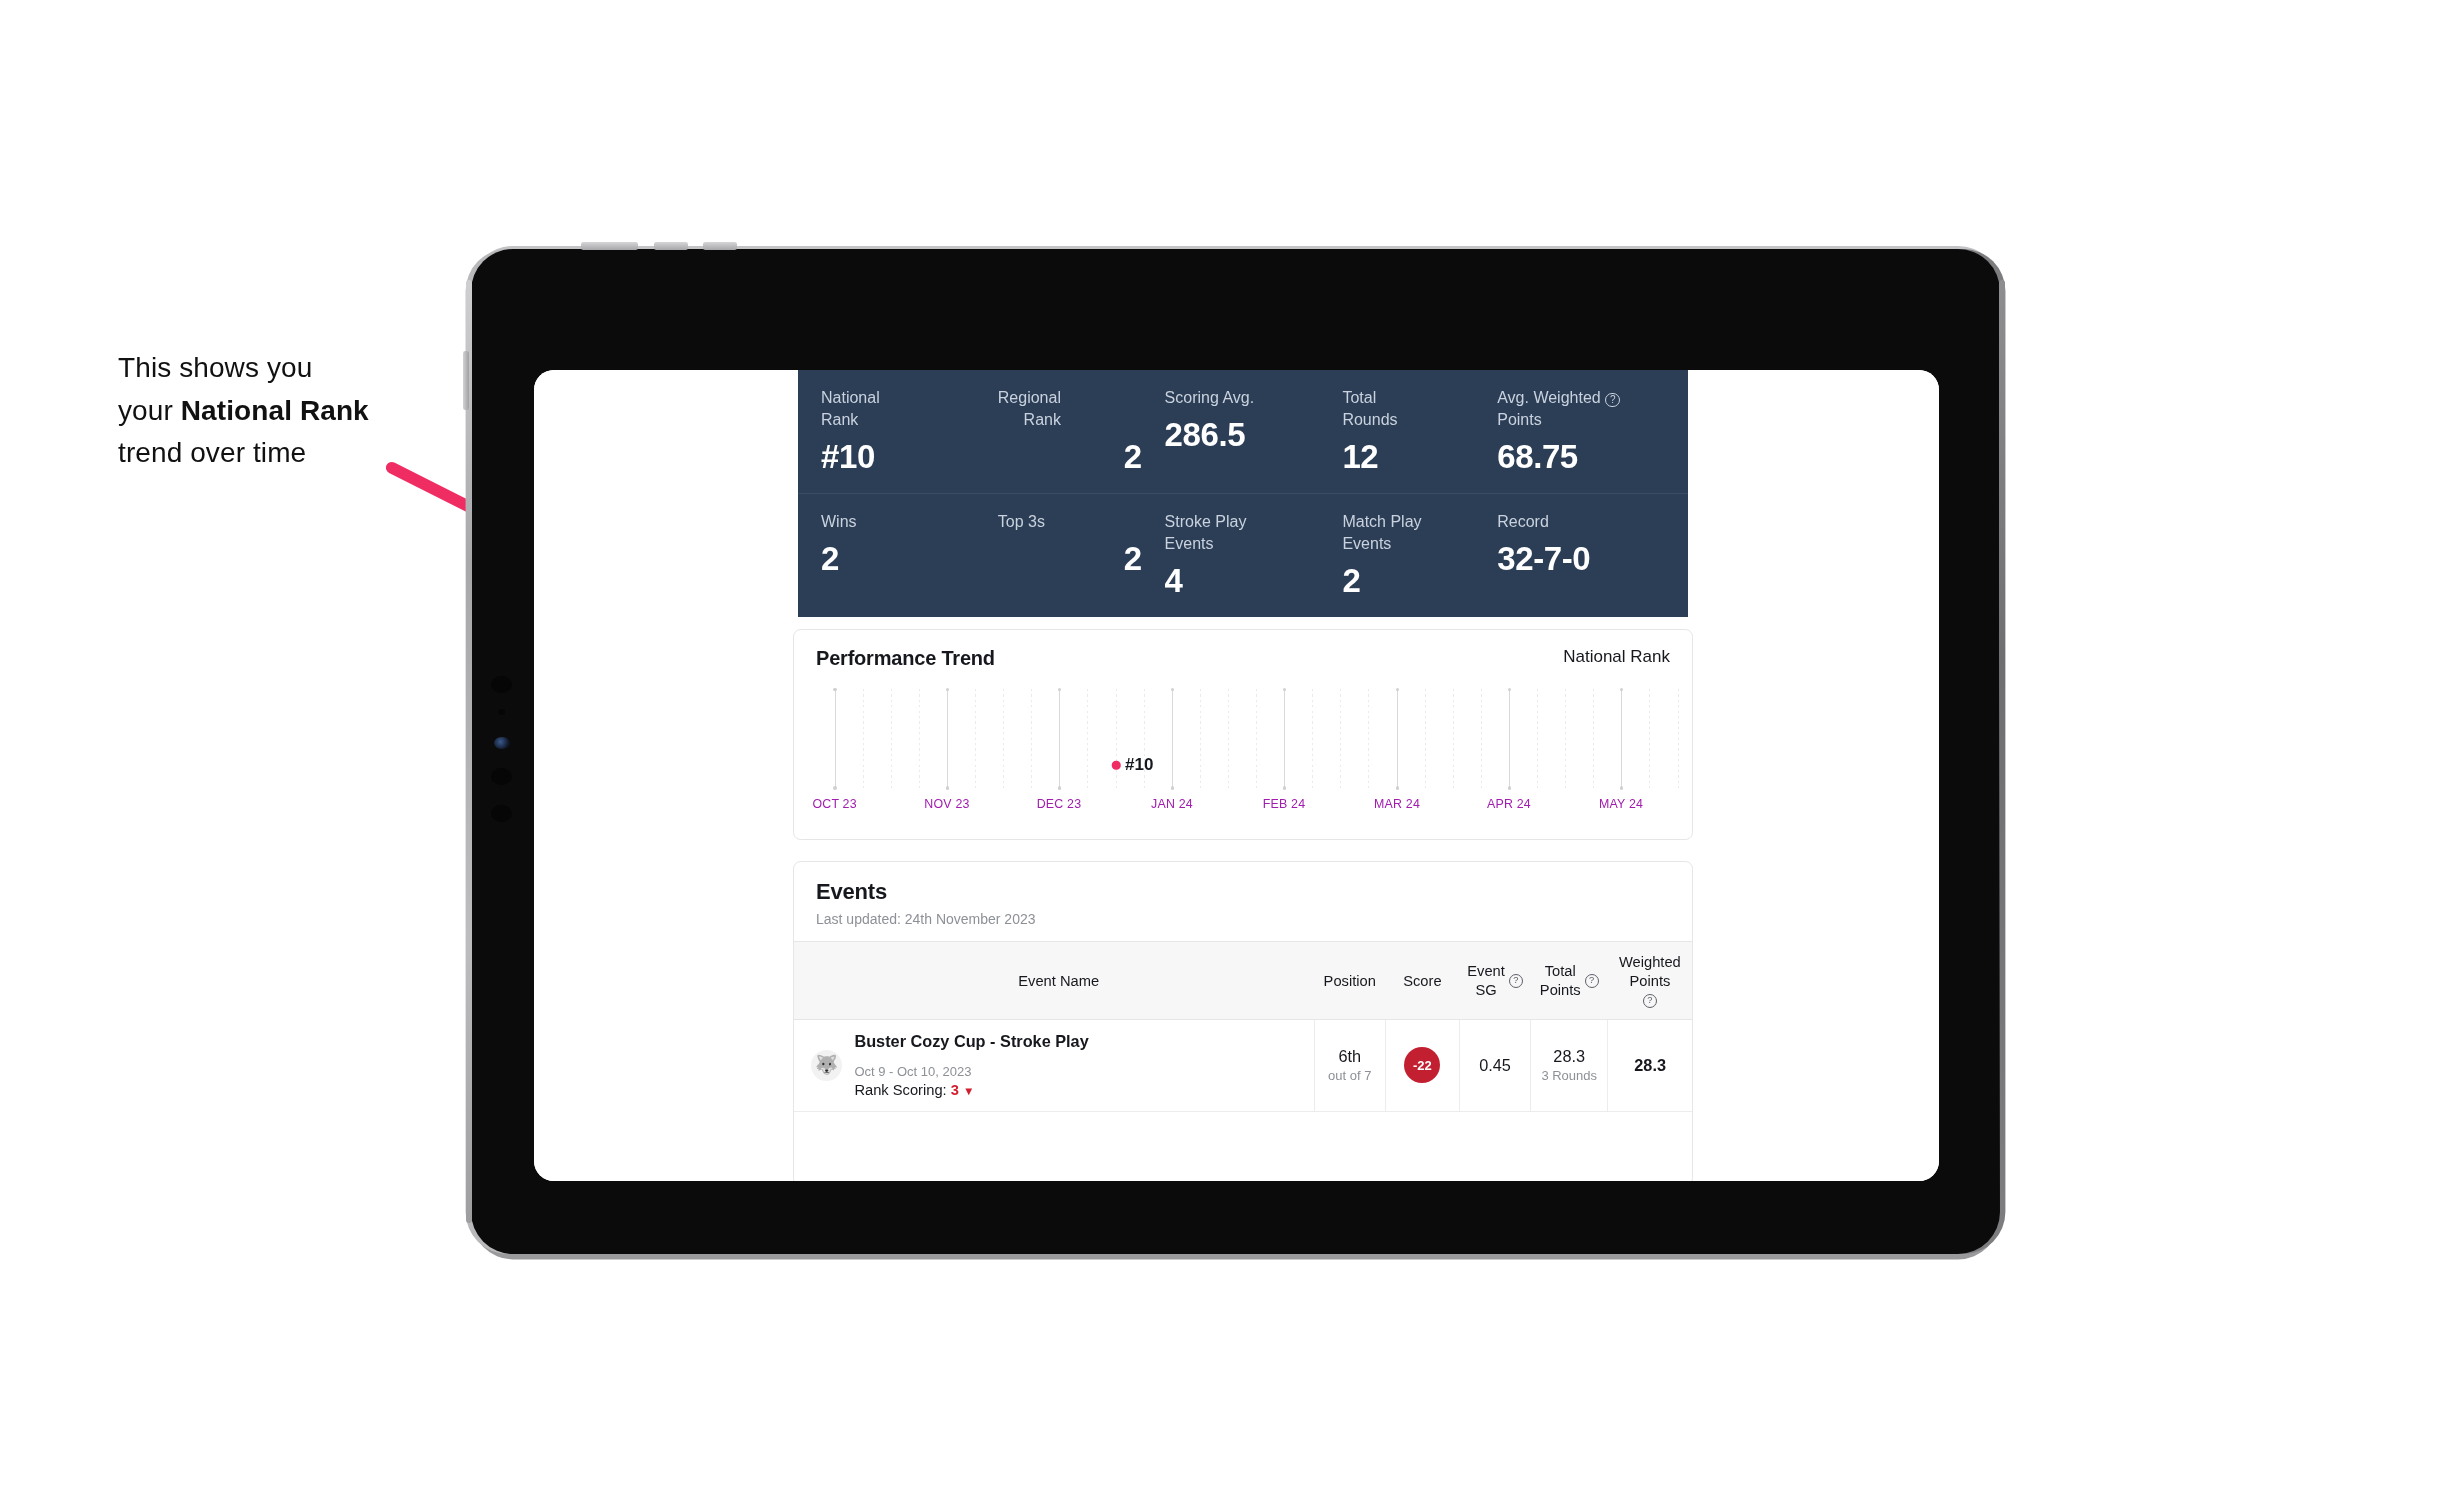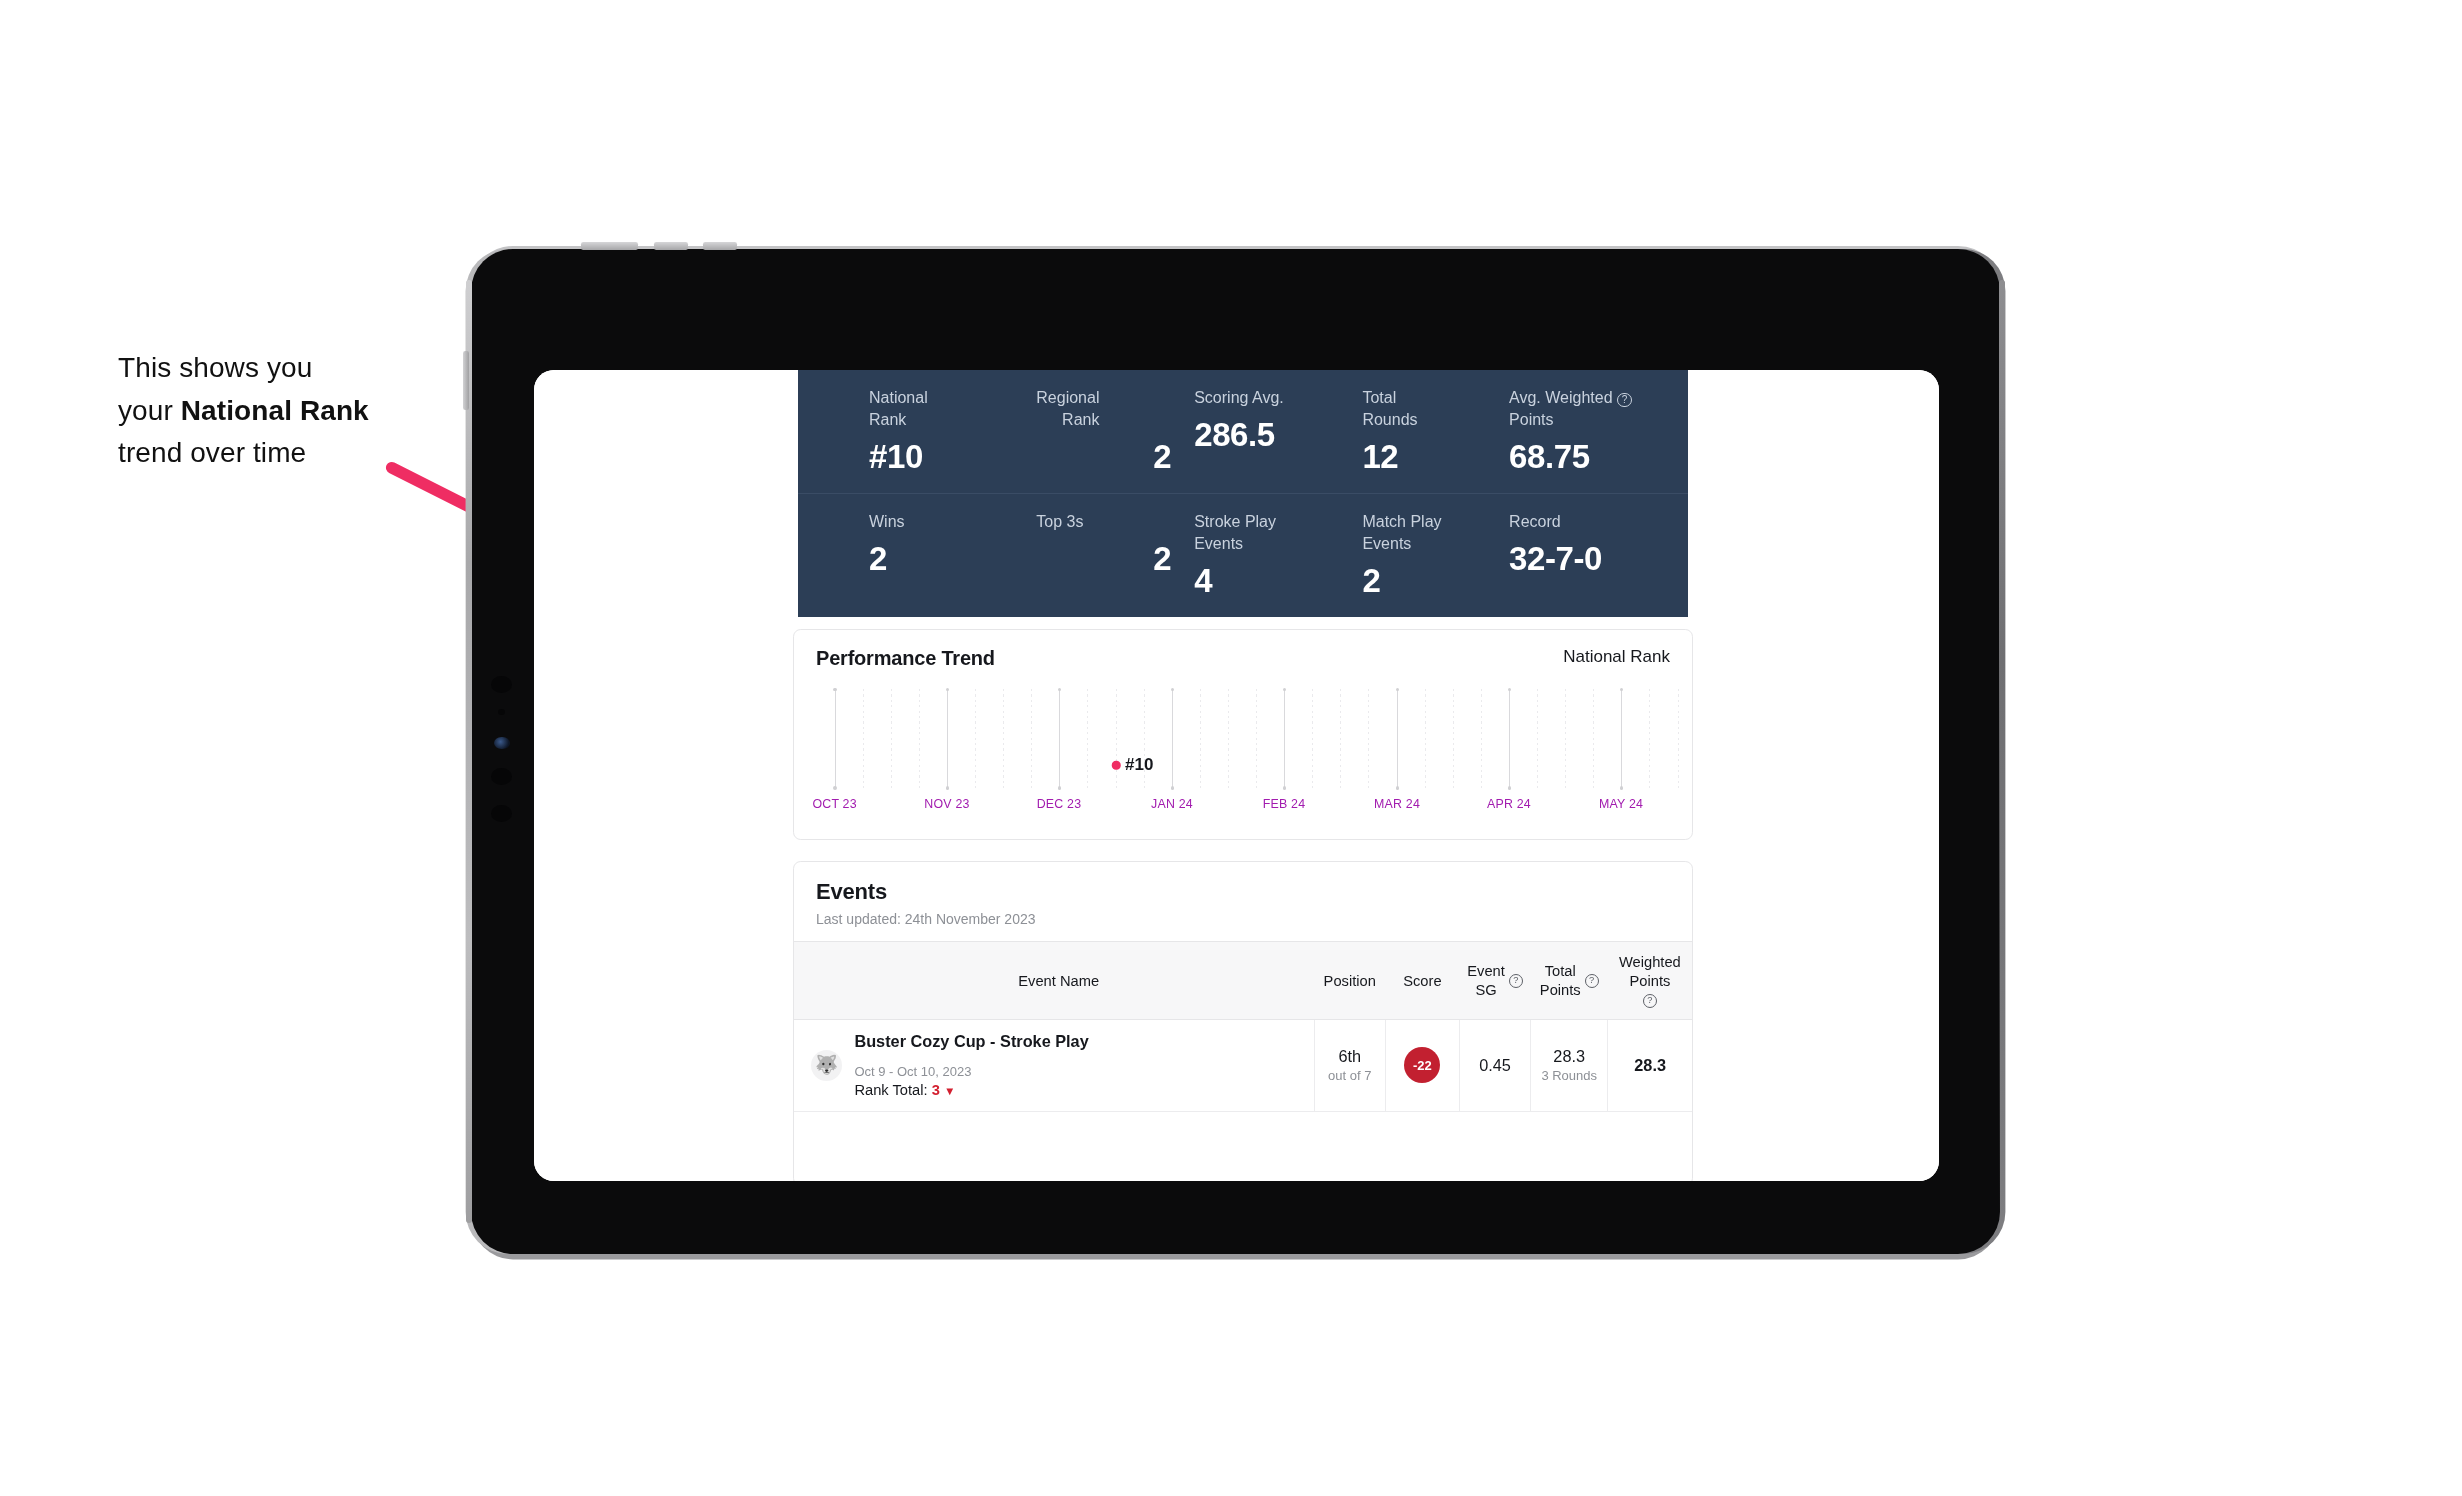--- a/index.html
+++ b/index.html
@@ -95,21 +95,21 @@
   
   .stats {
     position: absolute;
     left: 264px; top: 0px;
     width: 890px;
     background: #2c3e56;
   }
   .stats-row { display: flex; padding: 17px 0 20px 0; }
   .stats-row.top { border-bottom: 1.5px solid #3a4c65; }
   .stat { padding-left: 23px; }
-  .stat.c0 { width: 177px; margin-left: 48px; }
+  .stat.c0 { width: 177px; }
   .stat.c1 { width: 167px; text-align: right; }
   .stat.c2 { width: 178px; }
   .stat.c3 { width: 155px; }
   .stat.c4 { width: 214px; }
   .stat-label {
     font-size: 16px; line-height: 1.36;
     color: #c9d2de; font-weight: 400;
     max-width: 132px;
     display: flex; flex-wrap: wrap; align-items: baseline;
     gap: 0 4.6px;
@@ -450,21 +450,21 @@
             </thead>
             <tbody>
               <tr>
                 <td class="td-name">
                   <div class="ev-cell">
                     <div class="ev-logo">🐺</div>
                     <div>
                       <div class="ev-name">Buster Cozy Cup - Stroke Play</div>
                       <div class="ev-date">Oct 9 - Oct 10, 2023</div>
                       <div class="ev-rank">
-                        <span>Rank Total:</span>
+                        <span>Rank Scoring:</span>
                         <span class="num">3</span>
                         <span class="dn">▼</span>
                       </div>
                     </div>
                   </div>
                 </td>
                 <td>
                   <div class="pos-main">6th</div>
                   <div class="pos-sub">out of 7</div>
                 </td>

